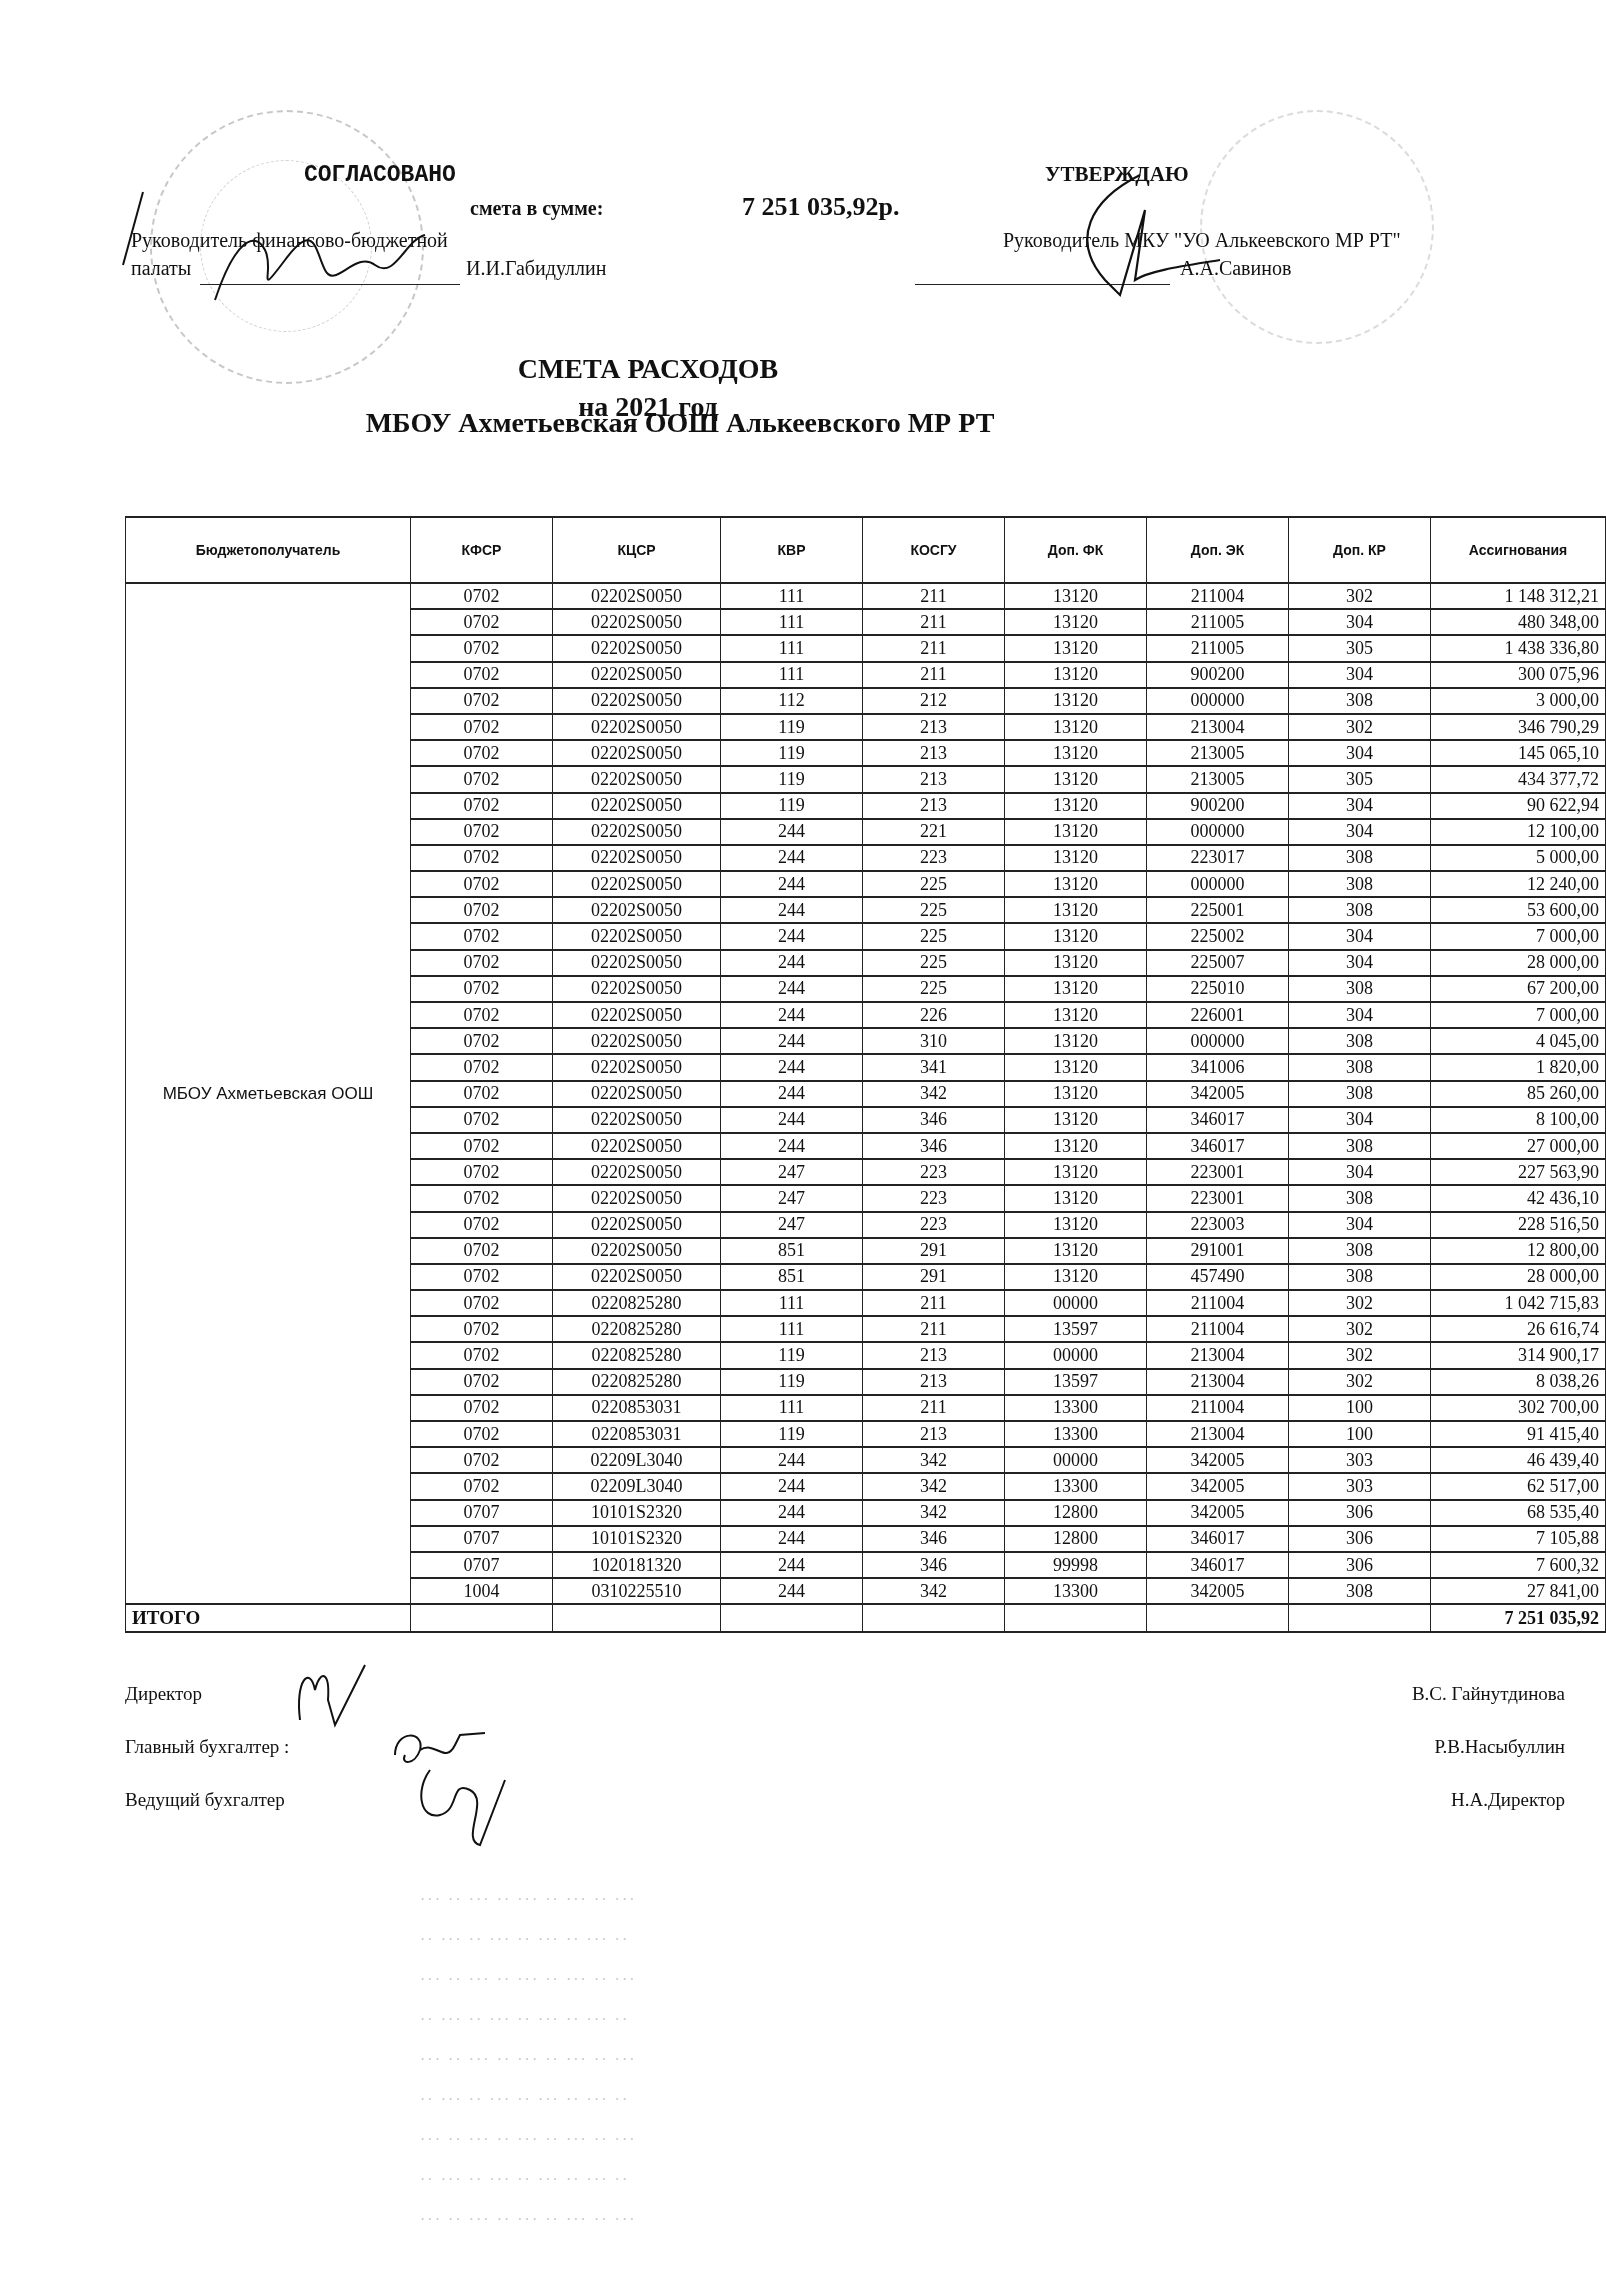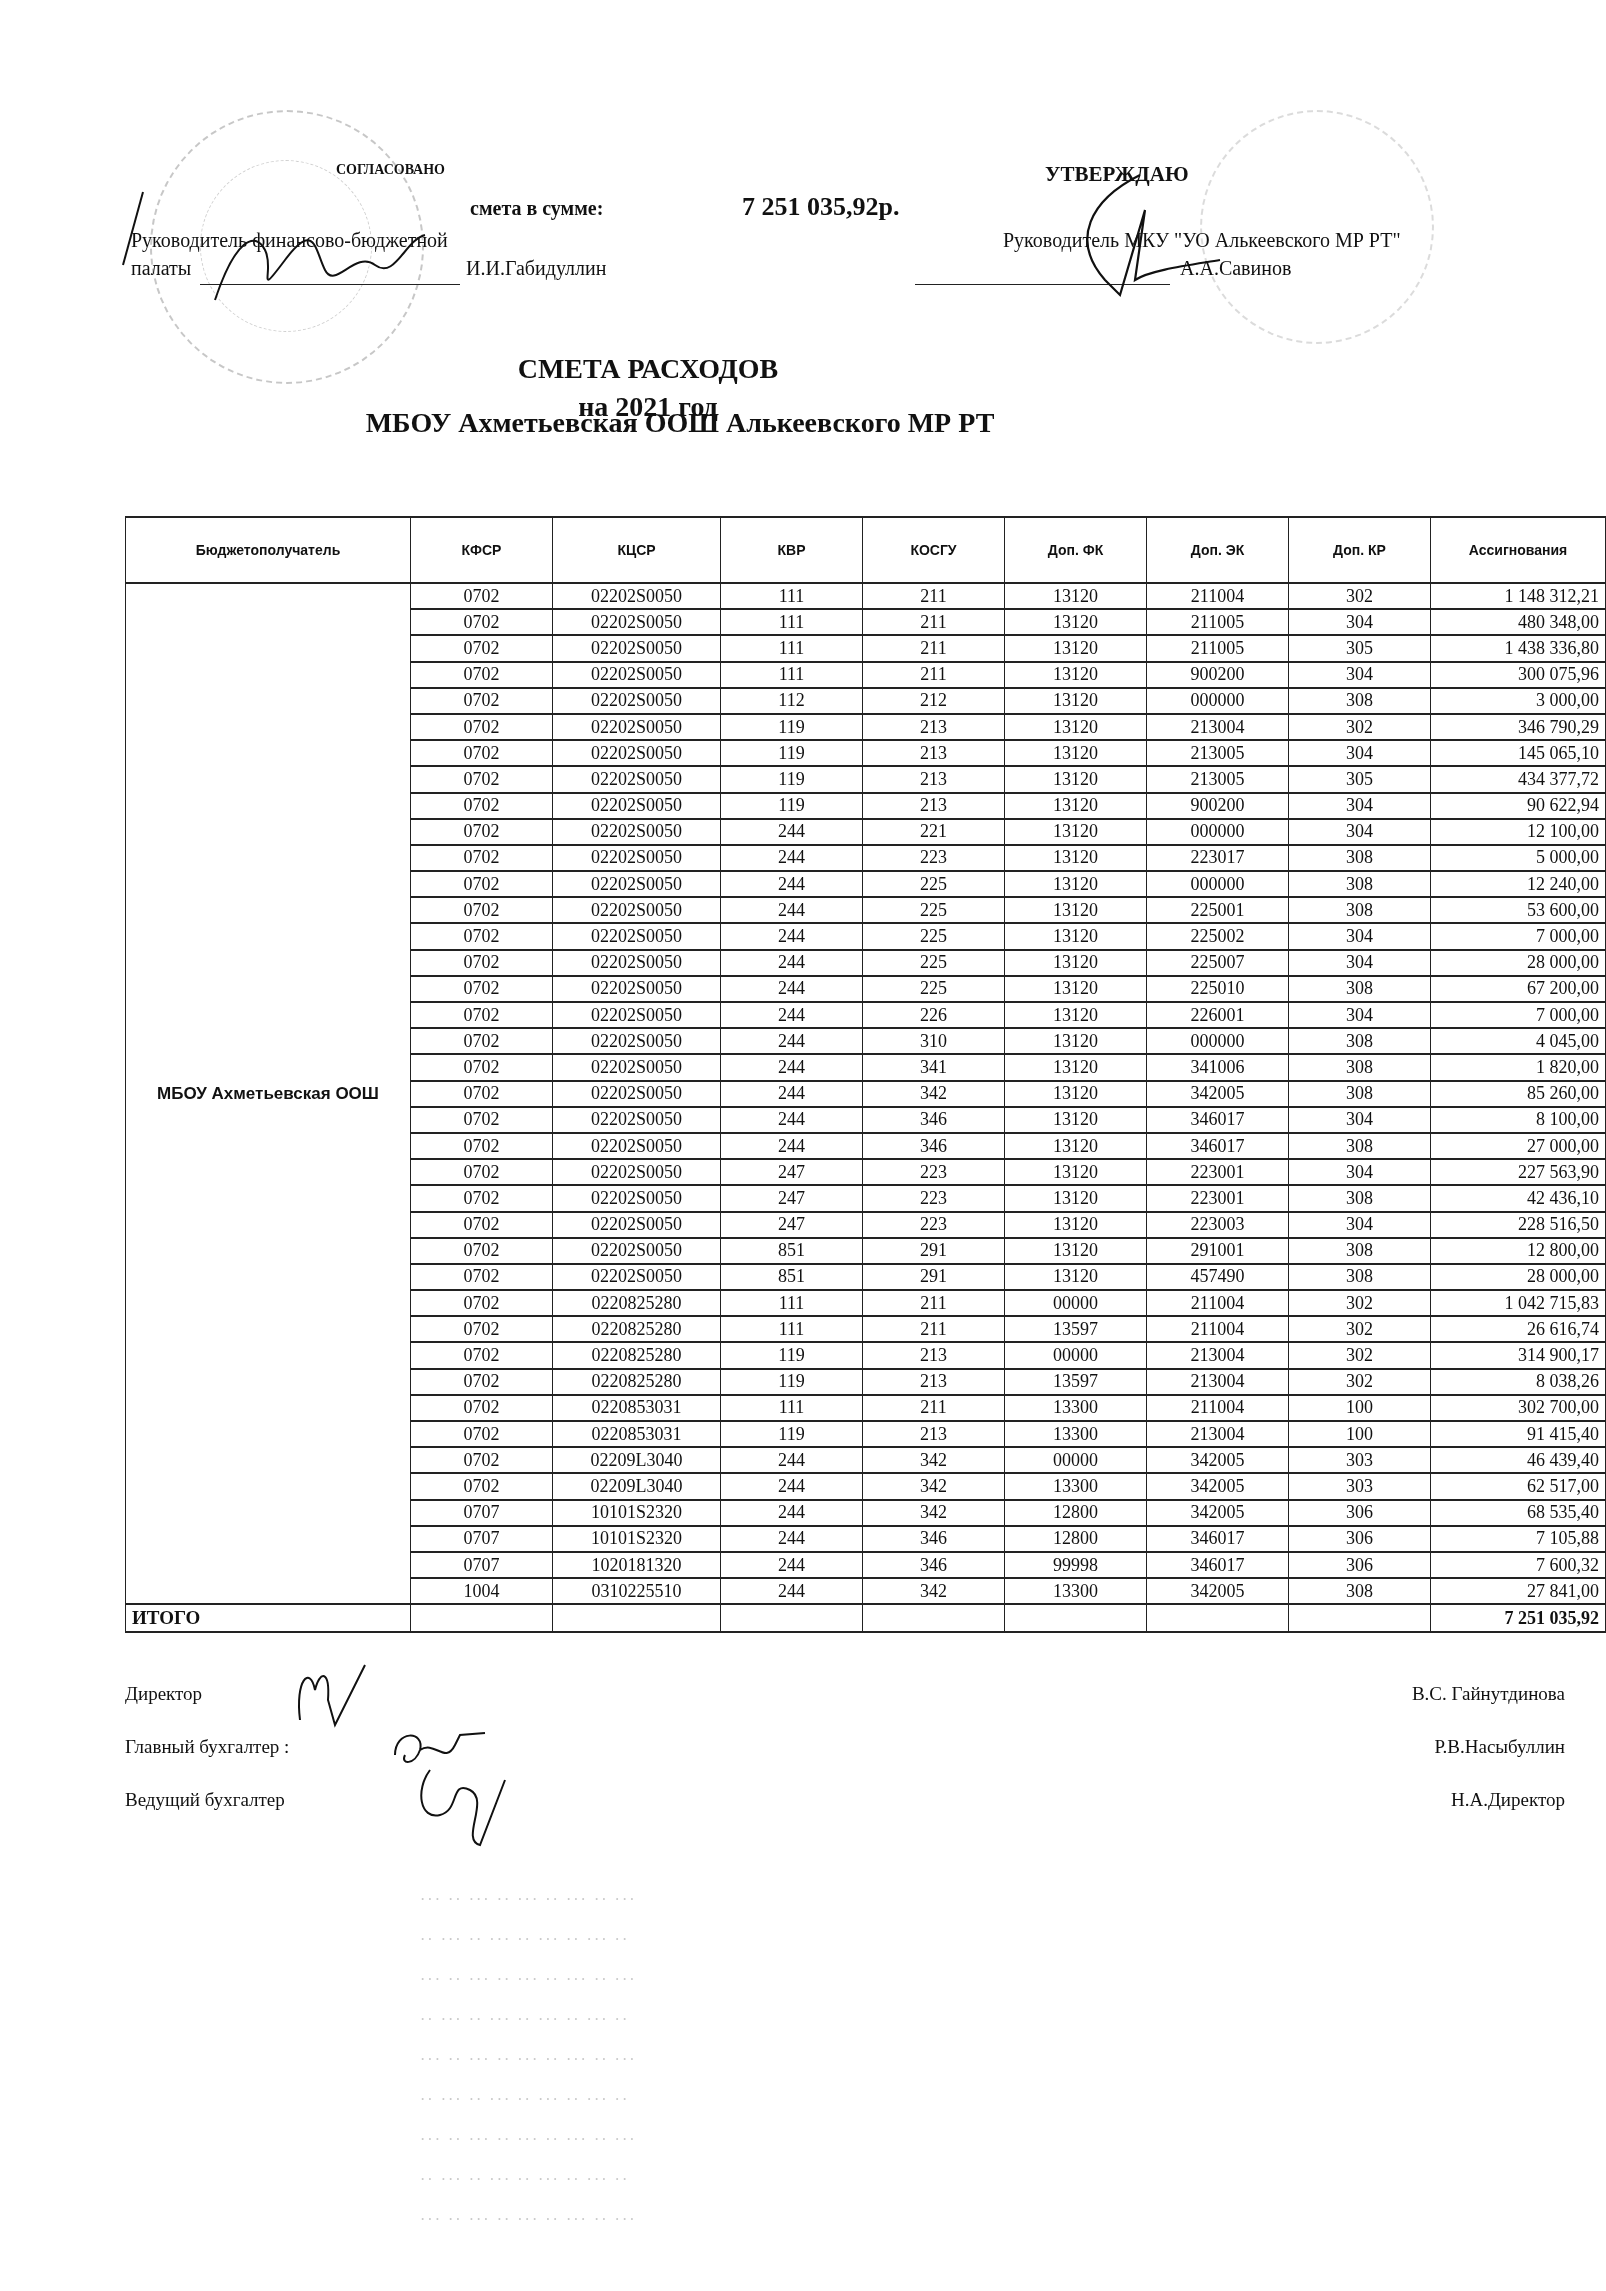--- a/index.html
+++ b/index.html
@@ -9,37 +9,37 @@
   .stamp { position:absolute; border:2px dashed #9a9a9a; border-radius:50%; opacity:0.55; }
   .stamp.inner { border:1px dashed #aaa; }
   .hdr-block { font-size:20px; }
   .sig-line { position:absolute; border-top:1.5px solid #222; height:0; }
   .sig { position:absolute; }
   .title { position:absolute; left:0; width:1296px; text-align:center; font-weight:bold; font-size:28px; line-height:34px; }
   table.smeta { position:absolute; left:125px; top:516px; width:1440px; border-collapse:collapse; table-layout:fixed; }
   table.smeta th, table.smeta td { border:1px solid #222; padding:0 6px; height:24.2px; font-size:18px; text-align:center; white-space:nowrap; overflow:hidden; }
   table.smeta th { font-family:"Liberation Sans", sans-serif; font-size:14px; font-weight:bold; height:64px; border-top:2.5px solid #222; border-bottom:2.5px solid #222; }
   table.smeta td.amt { text-align:right; }
-  table.smeta td.recipient { font-family:"Liberation Sans", sans-serif; font-size:17px; vertical-align:middle; text-align:center;font-weight:bold; }
+  table.smeta td.recipient { font-family:"Liberation Sans", sans-serif; font-size:17px; vertical-align:middle; text-align:center; }
   table.smeta tr.data td { border-bottom:2px solid #222; }
   table.smeta tr.total td { font-weight:bold; border-top:2.5px solid #222; border-bottom:2.5px solid #222; height:26px;margin-top:9px; }
   table.smeta tr.total td.lbl { text-align:left; font-size:19px; }
   .footer-row { position:absolute; left:125px; width:1440px; font-size:19px; }
   .footer-row .role { position:absolute; left:0; }
   .footer-row .name { position:absolute; right:0; }
   .ghost { position:absolute; color:#c9c9c9; font-size:16px; letter-spacing:2px; }
 </style>
 </head>
 <body>
 
 <div class="stamp" style="left:150px;top:110px;width:270px;height:270px;"></div>
 <div class="stamp inner" style="left:200px;top:160px;width:170px;height:170px;"></div>
 <div class="stamp" style="left:1200px;top:110px;width:230px;height:230px;opacity:0.35;"></div>
 
-<div class="abs bold hdr-block" style="left:336px;top:162px;font-size:14px;">СОГЛАСОВАНО</div>
+<div class="abs bold hdr-block" style="left:304px;top:162px;font-size:23px;font-family:Liberation Mono, monospace;">СОГЛАСОВАНО</div>
 <div class="abs bold hdr-block" style="left:470px;top:197px;">смета в сумме:</div>
 <div class="abs bold" style="left:742px;top:192px;font-size:26px;">7 251 035,92р.</div>
 <div class="abs hdr-block" style="left:131px;top:229px;">Руководитель финансово-бюджетной</div>
 <div class="abs hdr-block" style="left:131px;top:257px;">палаты</div>
 <div class="sig-line" style="left:200px;top:284px;width:260px;"></div>
 <svg class="sig" style="left:195px;top:220px;" width="260" height="90" viewBox="0 0 260 90">
     <path d="M20 80 C 40 20, 60 10, 70 30 S 60 80, 90 40 S 120 30, 130 50 S 160 30, 180 45 S 210 20, 230 15" stroke="#111" stroke-width="2" fill="none"></path>
   </svg>
 <svg class="sig" style="left:118px;top:190px;" width="30" height="80" viewBox="0 0 30 80">
     <path d="M25 2 L5 75" stroke="#111" stroke-width="2" fill="none"></path>

